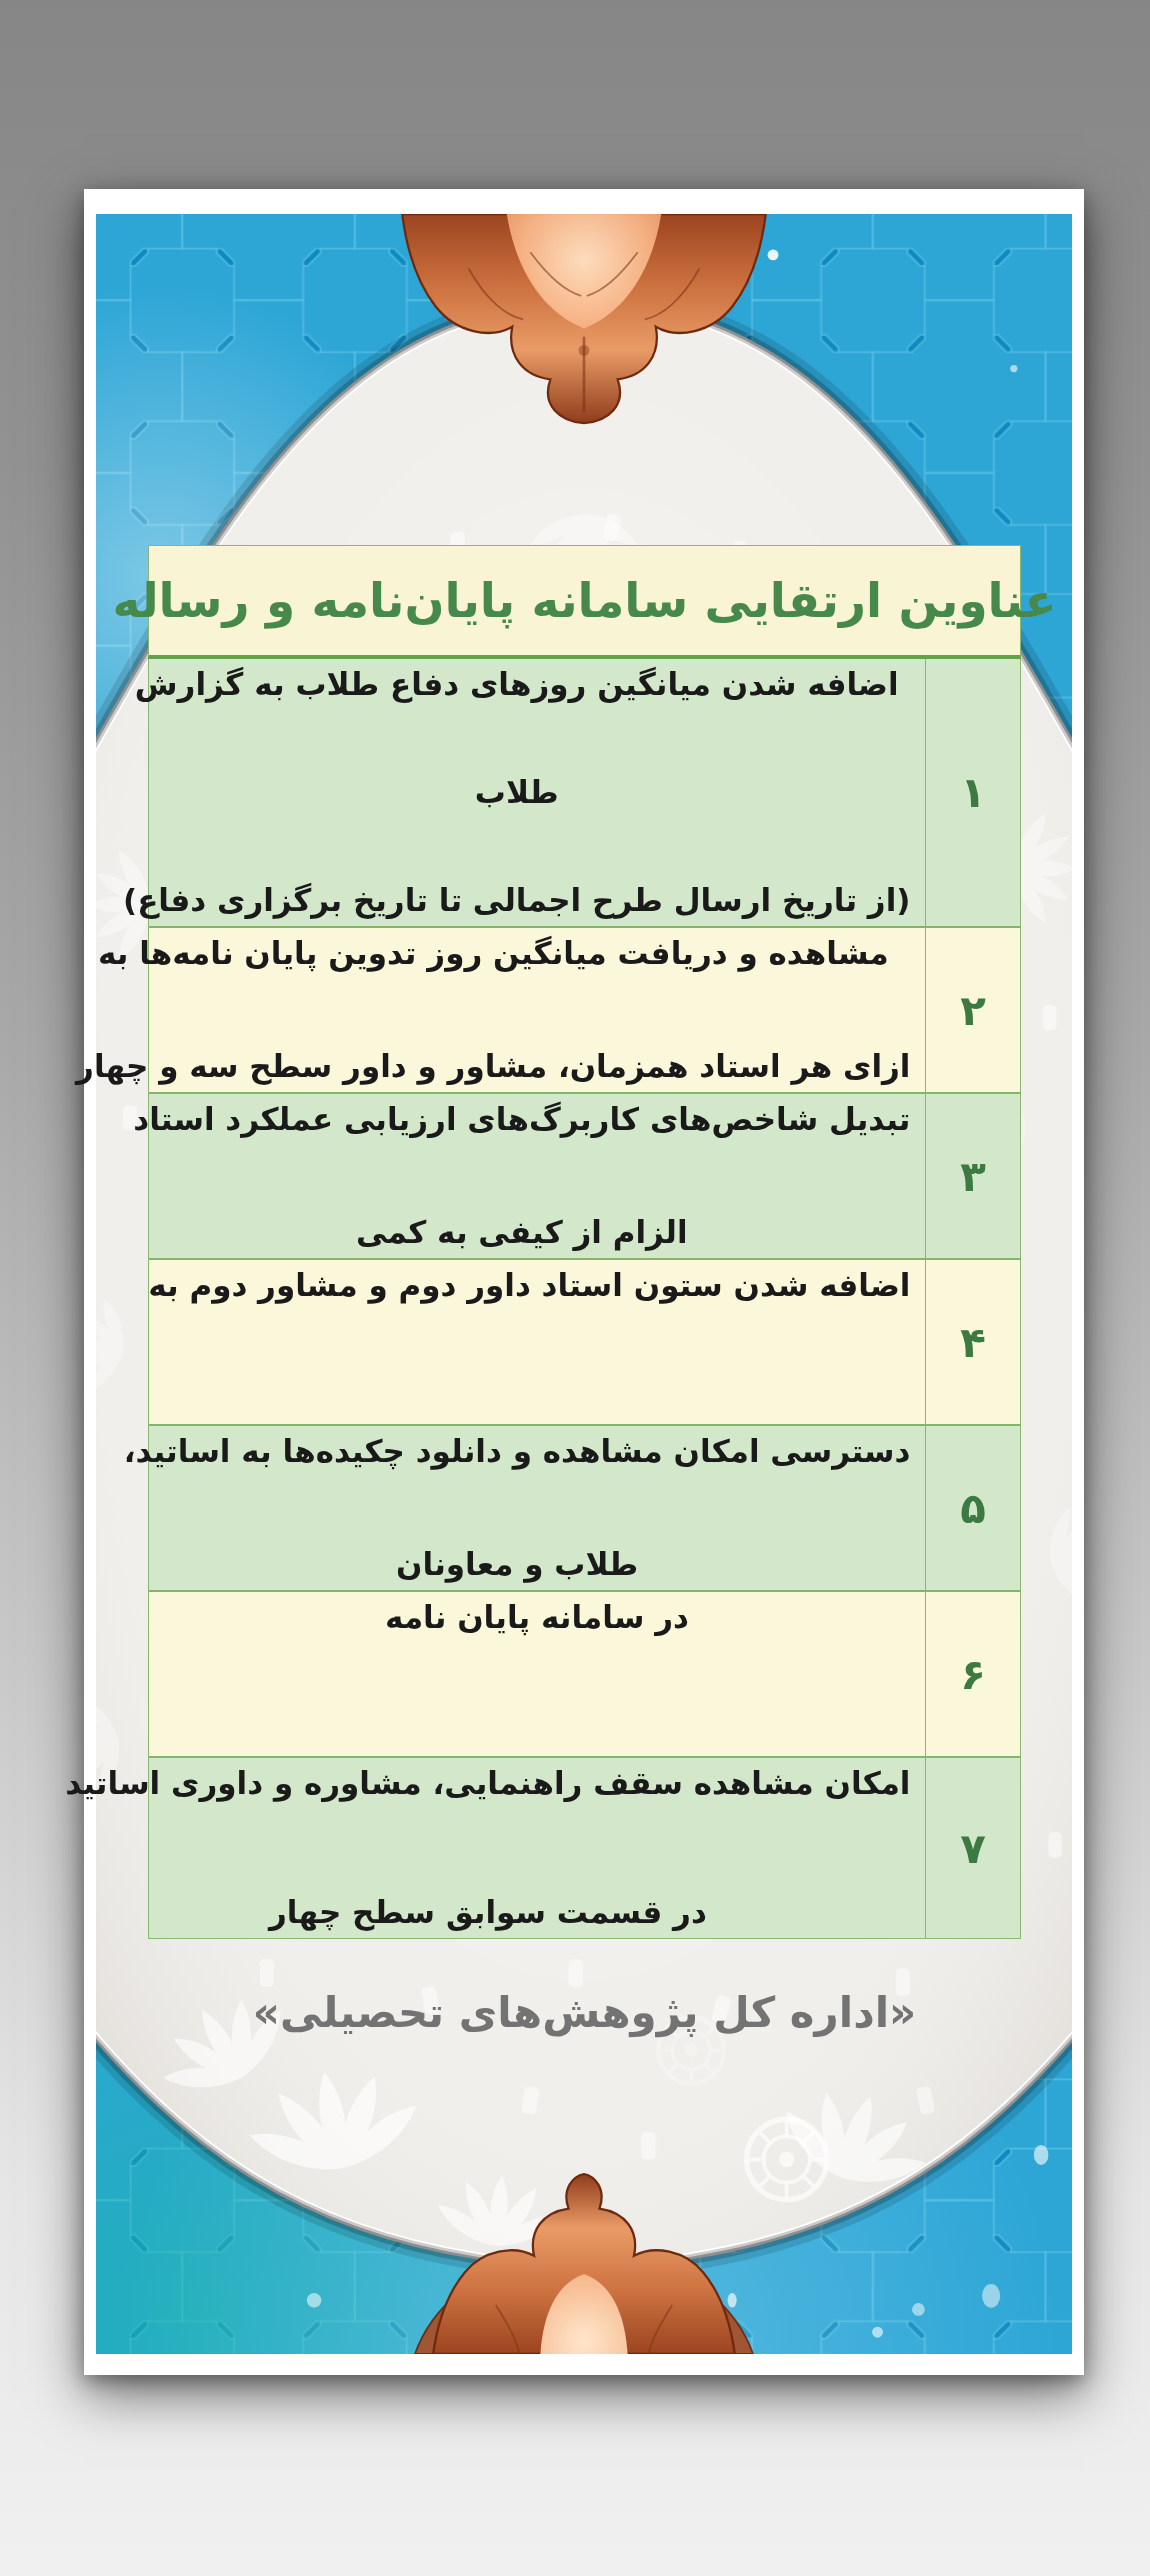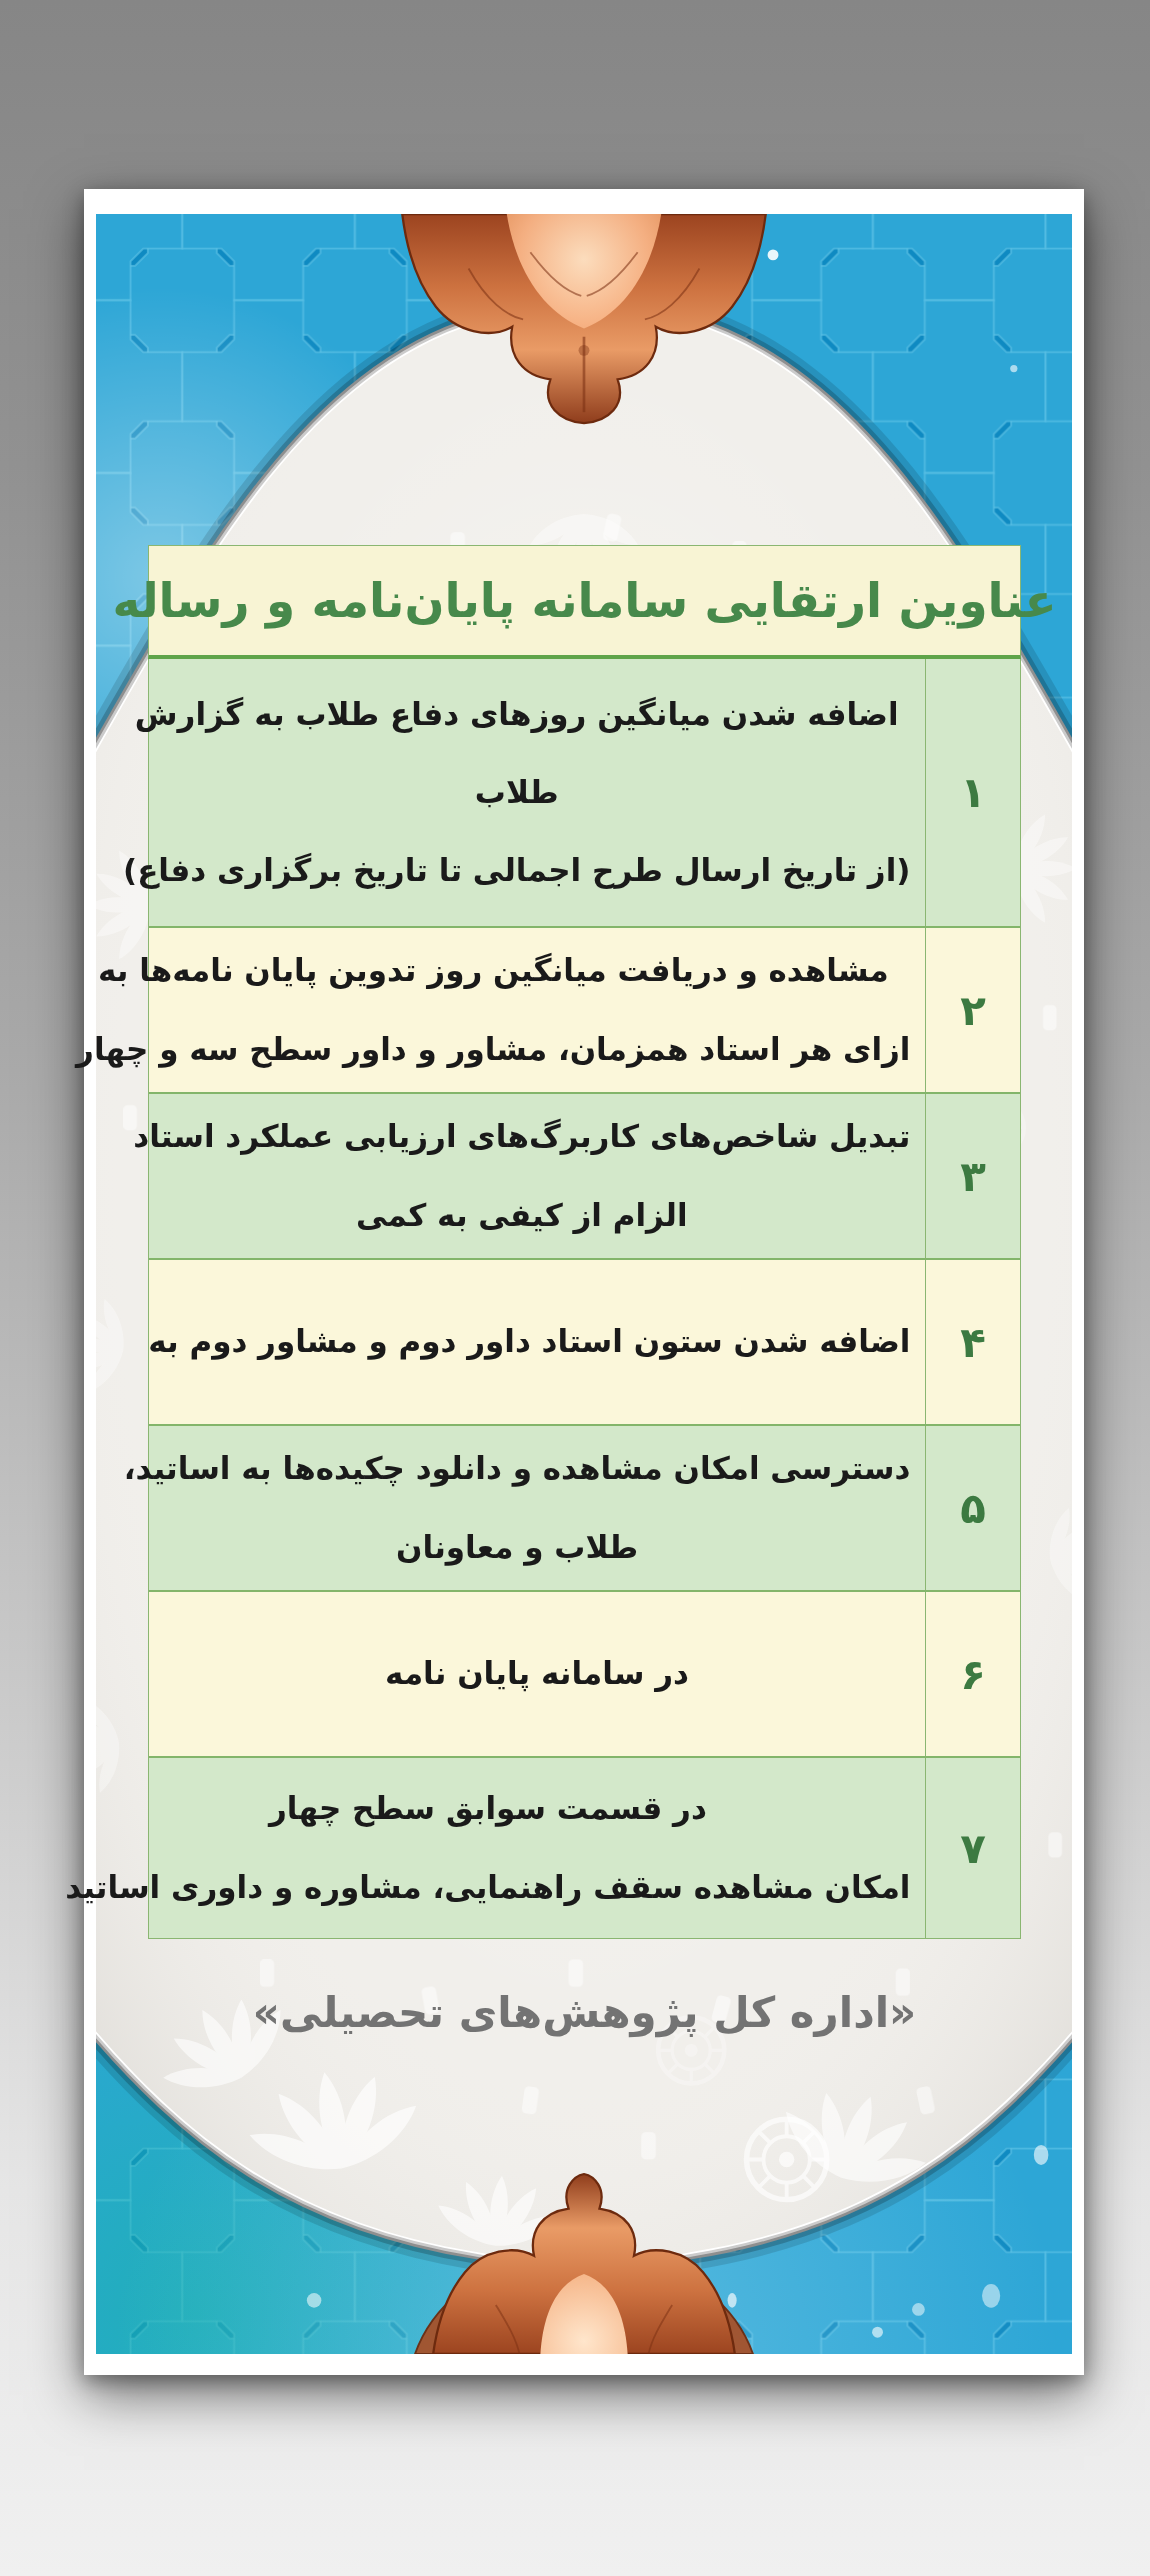--- a/index.html
+++ b/index.html
@@ -35,22 +35,22 @@
   .row-cream{background:#fbf7da;}
   .h1{height:267px;} .h2{height:166px;} .h7{height:182px;}
   .cell-num{
     width:95px;flex:0 0 95px;box-sizing:border-box;
     border-left:1.8px solid #8ab671;
     display:flex;align-items:center;justify-content:center;
     font-size:42px;font-weight:bold;color:#3c7a41;
   }
   .cell-text{
     flex:1 1 auto;display:flex;flex-direction:column;
-    justify-content:center;align-items:center;
-    padding:7.3px 14.5px;box-sizing:border-box;gap:41px;
+    justify-content:space-between;align-items:center;
+    padding:7.3px 14.5px;box-sizing:border-box;
   }
   .line{font-size:31px;font-weight:bold;color:#1a1a1a;white-space:nowrap;line-height:1.2;}
   .footer{
     position:absolute;left:64px;top:1772px;width:873px;height:102px;
     display:flex;align-items:center;justify-content:center;
     font-size:42px;font-weight:bold;color:#737373;white-space:nowrap;
   }
 </style>
 </head>
 <body>
@@ -309,22 +309,22 @@
         <div class="trow row-cream h2">
           <div class="cell-num">۶</div>
           <div class="cell-text">
             <div class="line">در سامانه پایان نامه</div>
           </div>
         </div>
 
         <div class="trow row-green h7">
           <div class="cell-num">۷</div>
           <div class="cell-text">
+            <div class="line">امکان مشاهده سقف راهنمایی، مشاوره و داوری اساتید</div>
             <div class="line">در قسمت سوابق سطح چهار</div>
-            <div class="line">امکان مشاهده سقف راهنمایی، مشاوره و داوری اساتید</div>
           </div>
         </div>
 
       </div>
 
       <div class="footer">«اداره کل پژوهش‌های تحصیلی»</div>
     </div>
   </div>
 </div>
 

